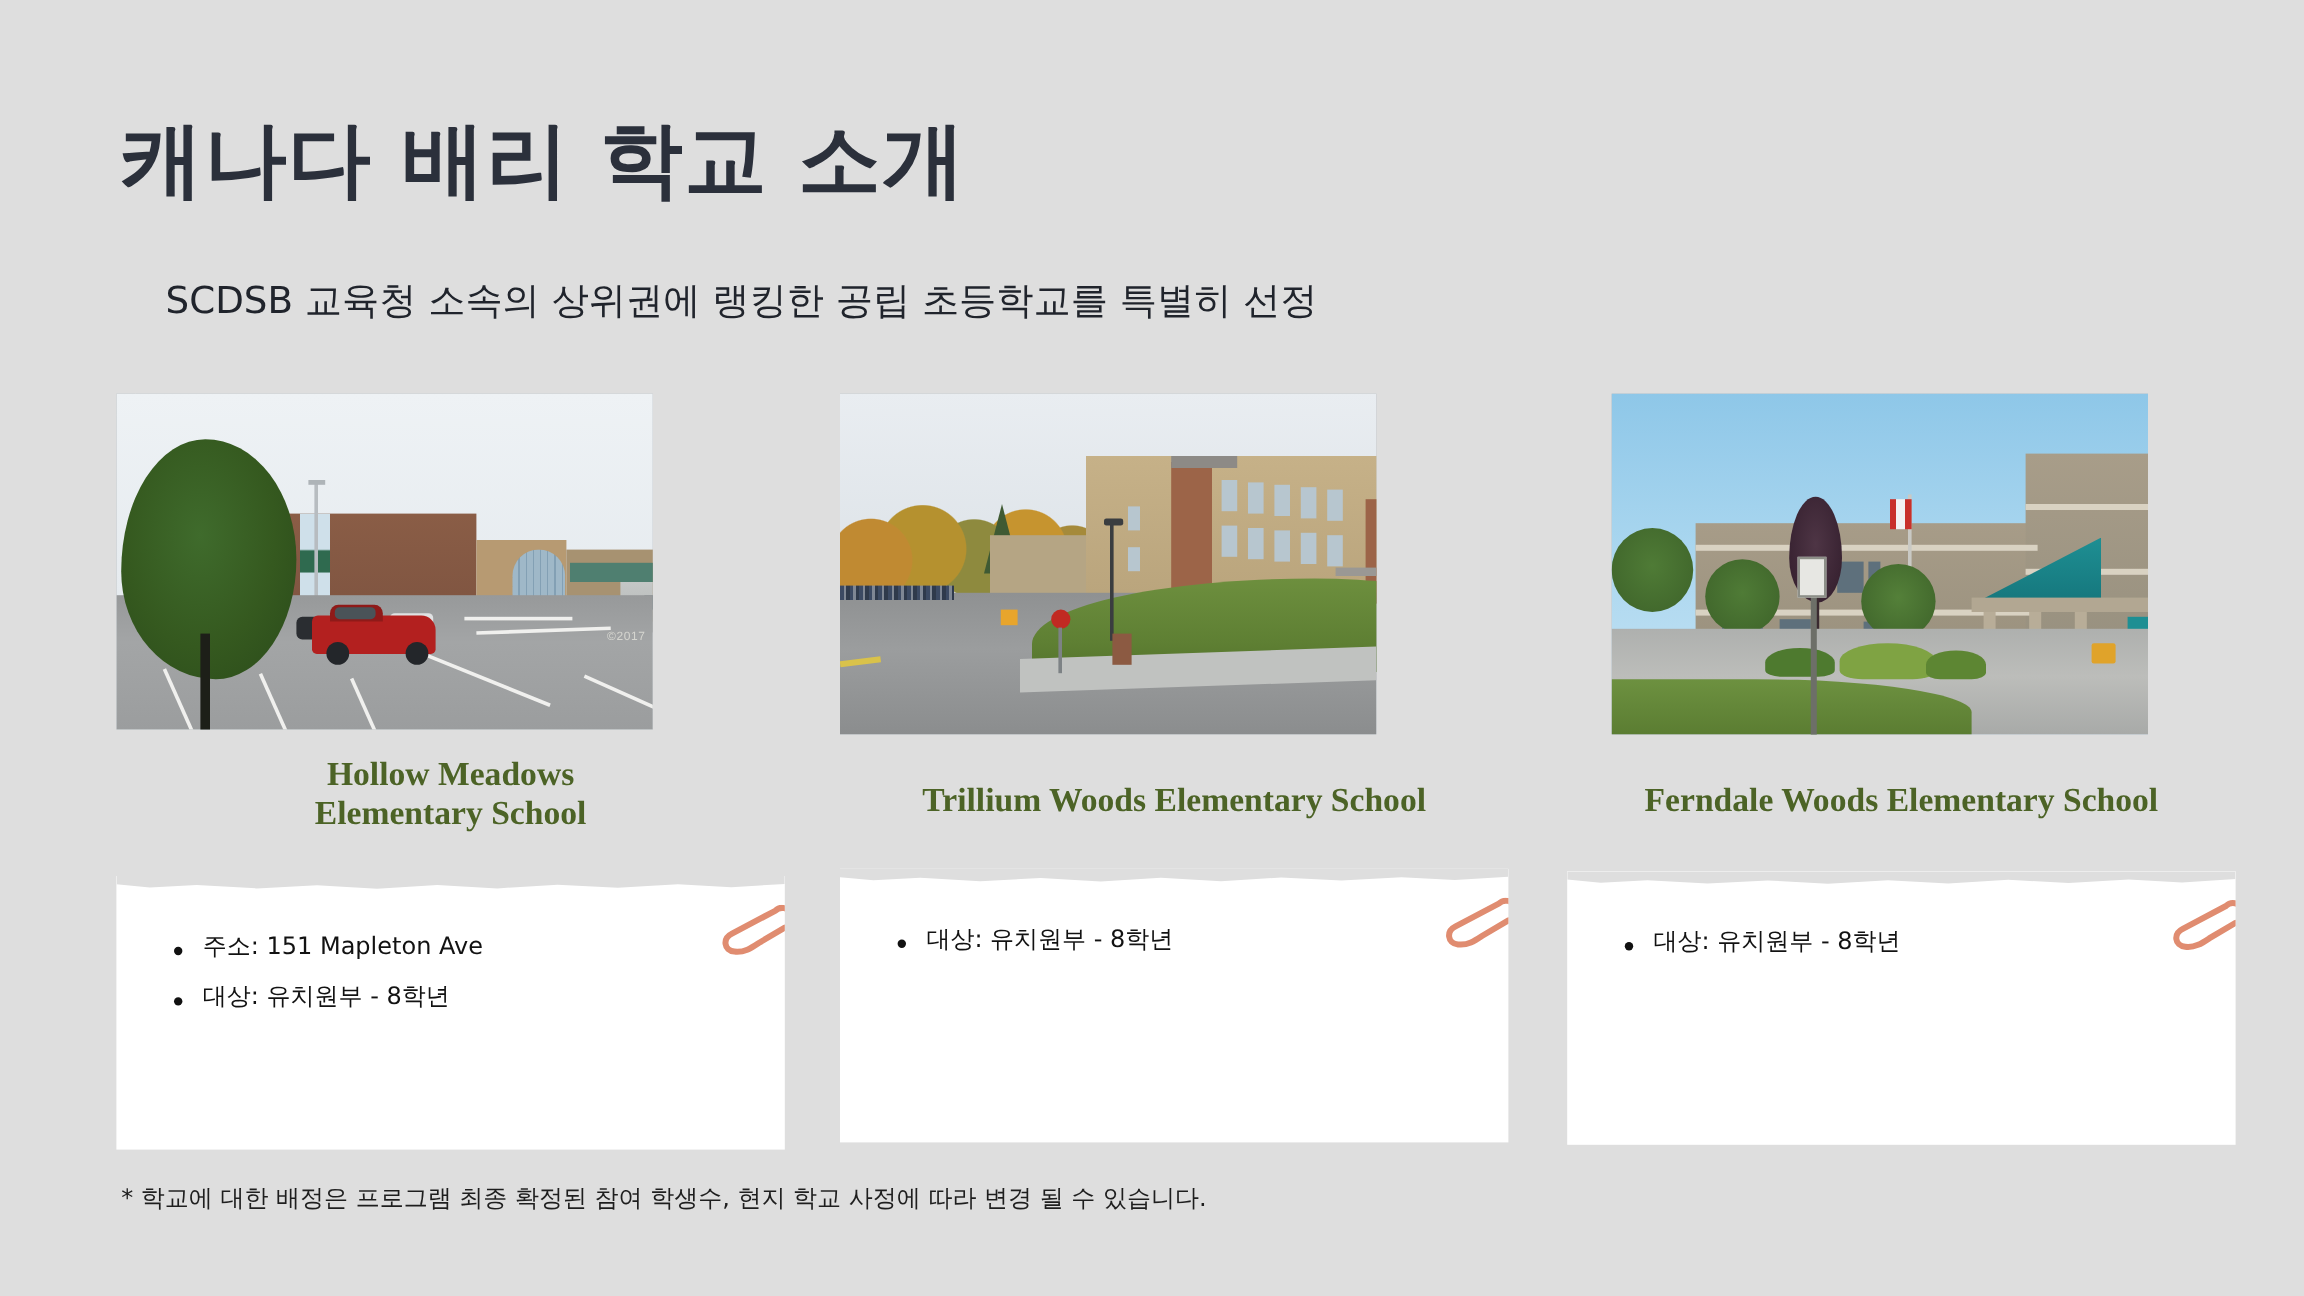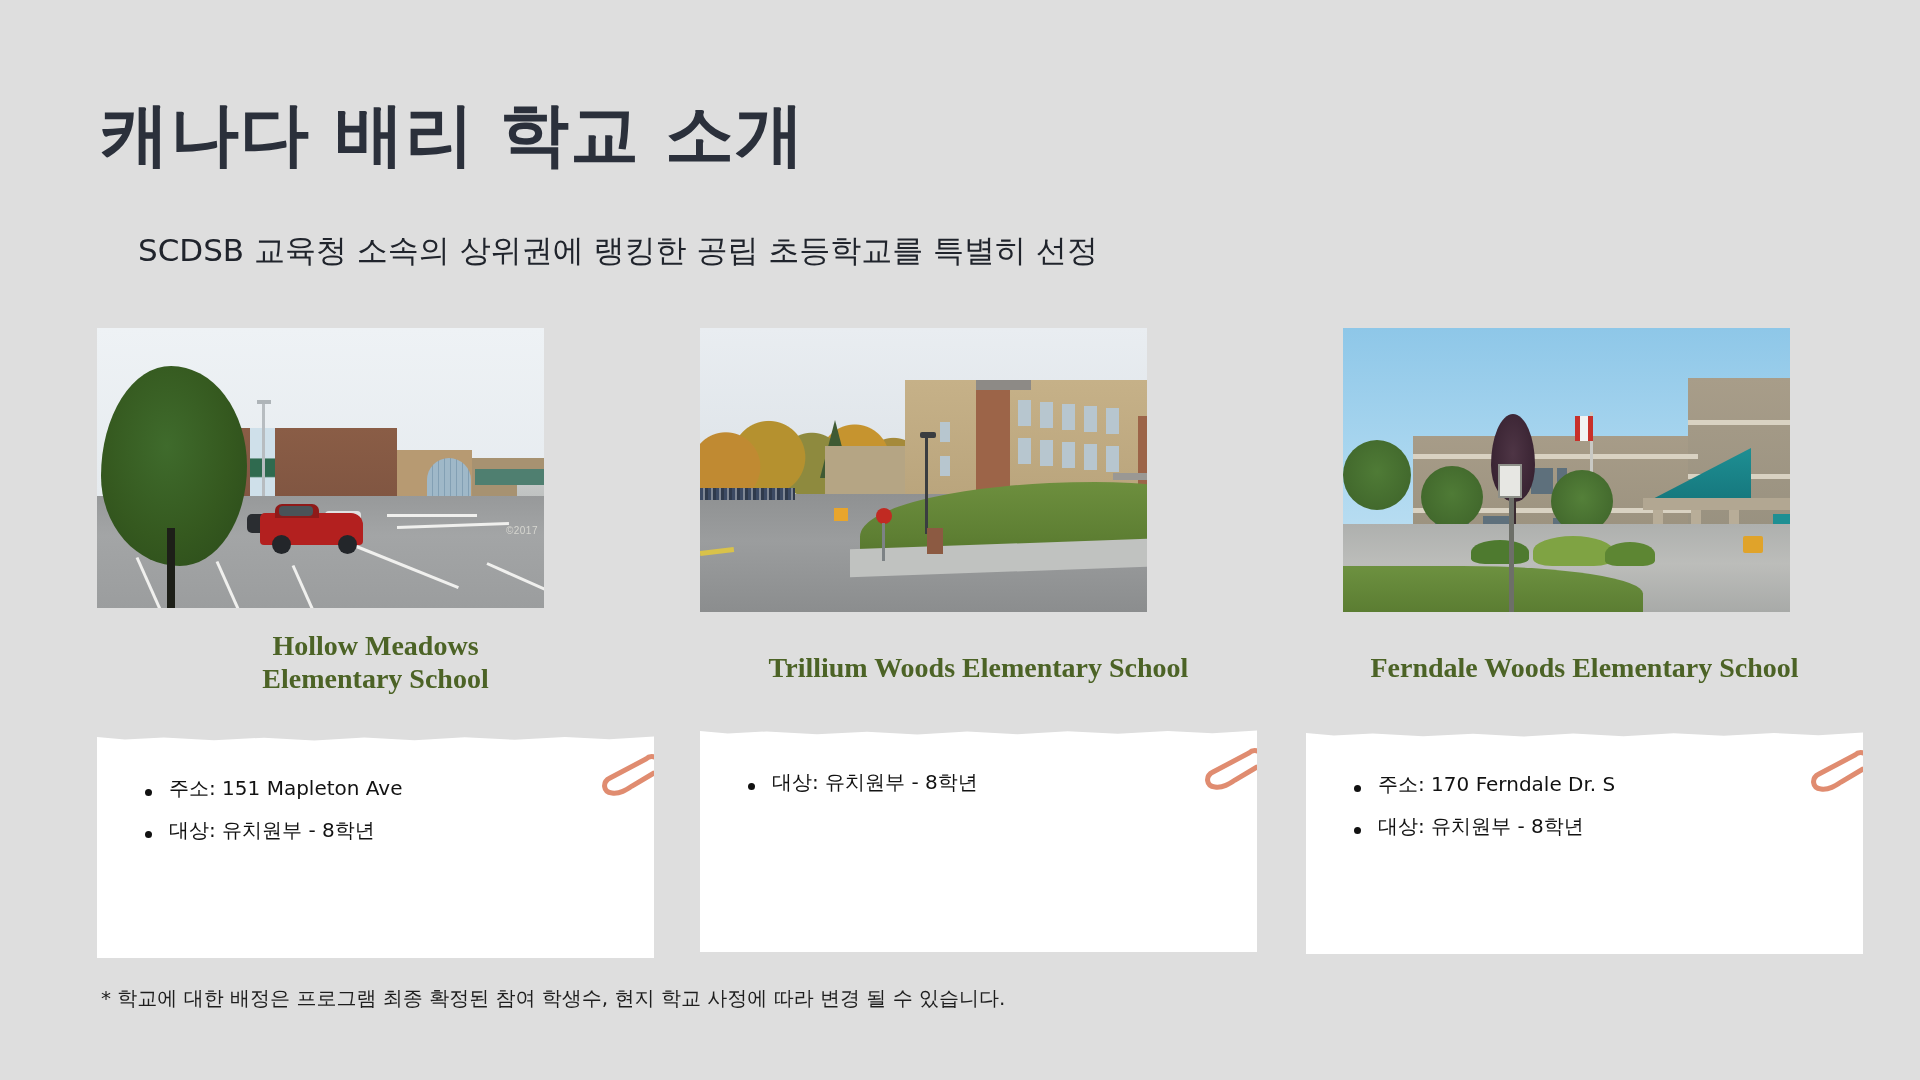--- a/index.html
+++ b/index.html
@@ -397,21 +397,20 @@
       <div class="rect grassfront"></div>
       <div class="rect signpost"></div>
       <div class="rect signplate"></div>
     </div>
     <h2 class="school-name" style="position:absolute;left:0;top:324px;width:557px;">
       <span>Ferndale Woods Elementary School</span>
     </h2>
     <div class="note" style="position:absolute;left:0;top:398px;">
       <div class="torn"></div>
       <ul class="bullets">
-        <li>주소: 170 Ferndale Dr. S</li>
         <li>대상: 유치원부 - 8학년</li>
       </ul>
       <div class="clip">
         <svg viewBox="0 0 70 44" fill="none">
           <path d="M62 8 C62 2,54 1,50 5 L14 24 C6 28,7 38,16 39 C24 40,30 36,36 32 L58 19" stroke="#e08c70" stroke-width="5" stroke-linecap="round" fill="none"></path>
         </svg>
       </div>
     </div>
   </div>
 

